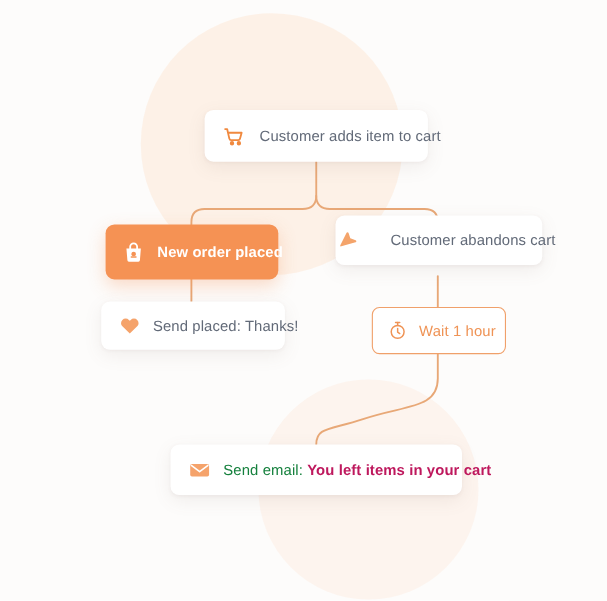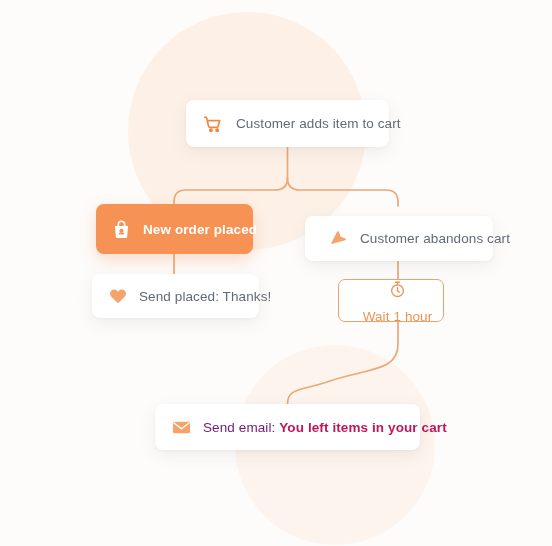--- a/index.html
+++ b/index.html
@@ -99,26 +99,26 @@
     background: #ffffff;
     border: 1.6px solid #f0a06a;
   }
   .node-outline .label {
     color: #ef9355;
   }
 
   
   #node-cart        { left: 186px; top: 100px;  width: 203px; height: 47px;  padding-left: 17px; gap: 13px; }
   #node-order       { left:  96px; top: 204px;  width: 157px; height: 50px;  padding-left: 15px; gap: 11px; }
-  #node-abandons    { left: 305px; top: 216px;  width: 188px; height: 45px;  padding-left: 24px; gap: 11px; }
+  #node-abandons    { left: 305px; top: 196px;  width: 188px; height: 45px;  padding-left: 2px; gap: 28px; }
   #node-thanks      { left:  92px; top: 274px;  width: 167px; height: 44px;  padding-left: 16px; gap: 11px; }
-  #node-wait        { left: 338px; top: 279px;  width: 106px; height: 43px;  padding-left: 13px; gap: 10px; border-radius: 7px; flex-direction: column; }
+  #node-wait        { left: 338px; top: 279px;  width: 122px; height: 43px;  padding-left: 13px; gap: 10px; border-radius: 7px; }
   #node-leftitems   { left: 155px; top: 404px;  width: 265px; height: 46px;  padding-left: 16px; gap: 11px; }
 
-  #node-leftitems .label-lead { color: #701a75; }
+  #node-leftitems .label-lead { color: #15803d; }
   #node-leftitems .label-body { color: #be185d; font-weight: bold; }
   #node-thanks .label, #node-abandons .label, #node-cart .label { font-weight: normal; }
 </style>
 </head>
 <body>
 
 <div id="canvas">
 
   <div class="blob" id="blob-top"></div>
   <div class="blob" id="blob-bottom"></div>

